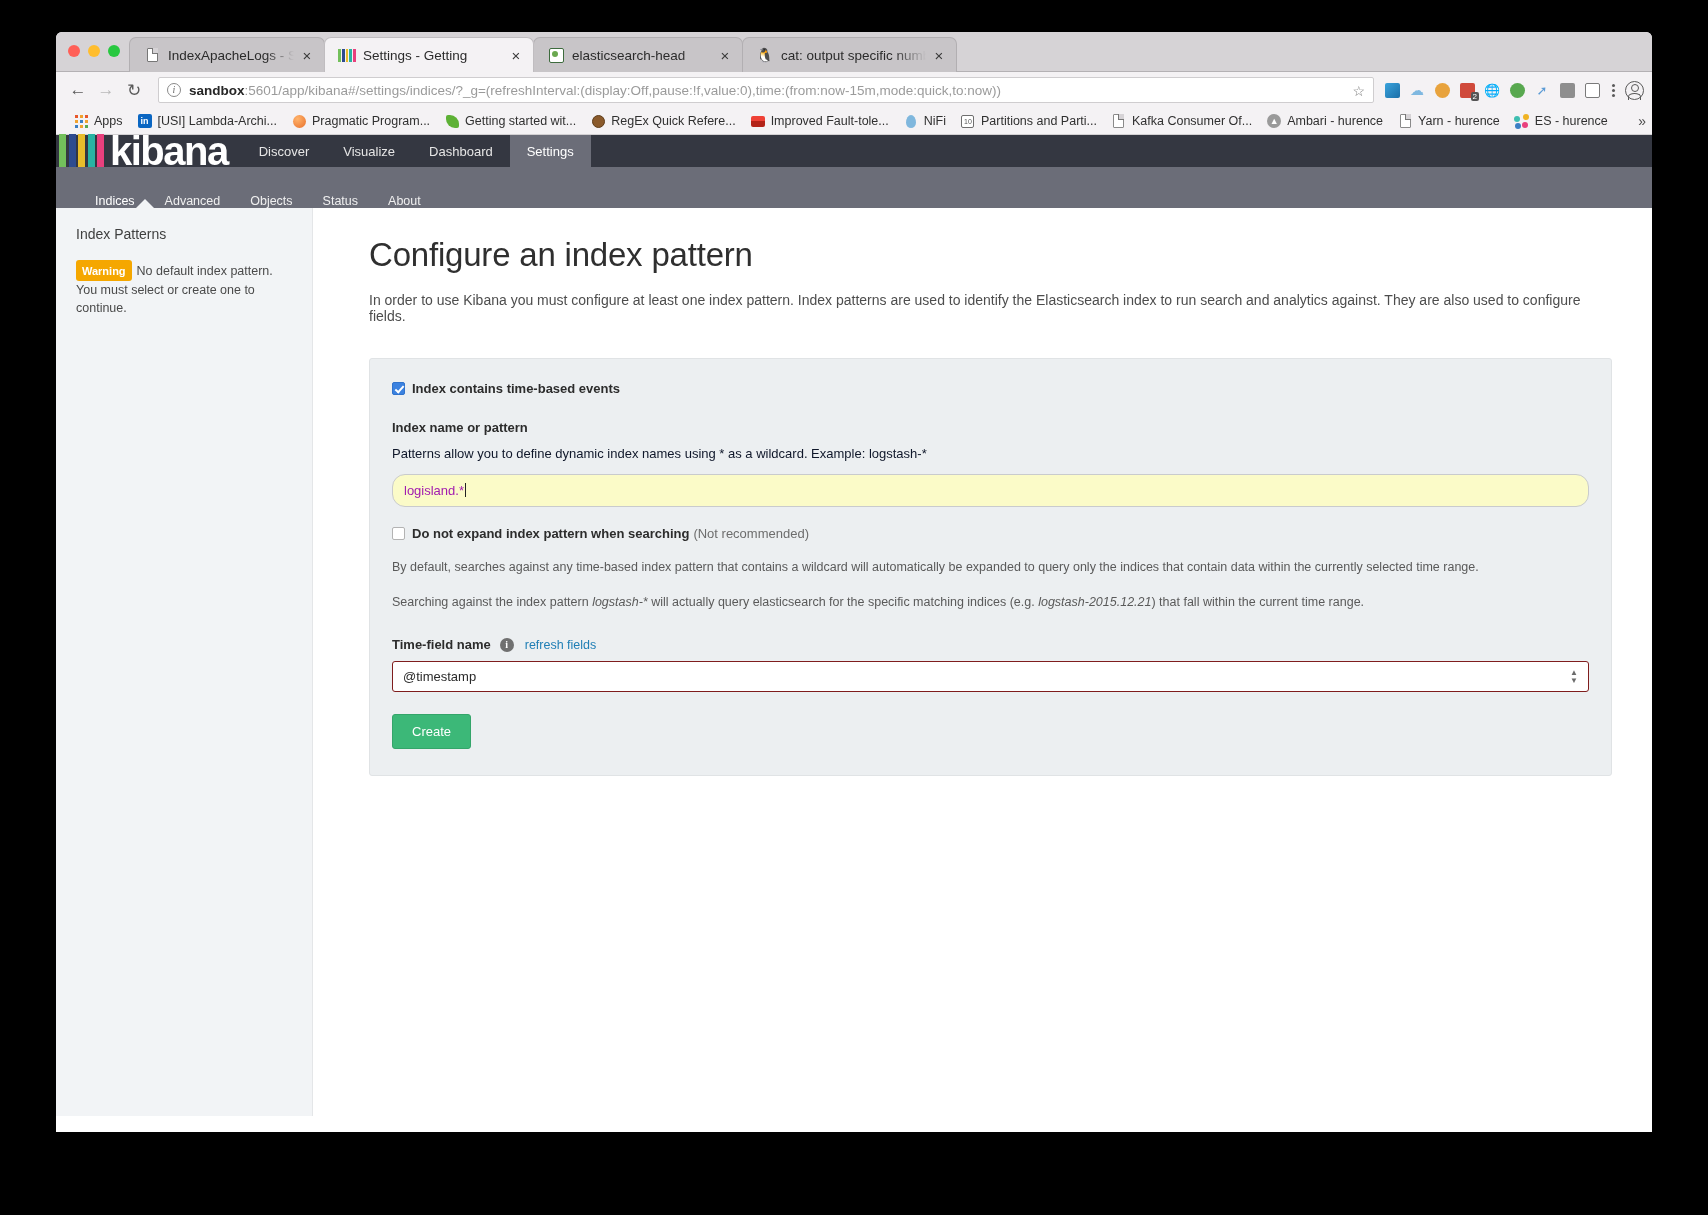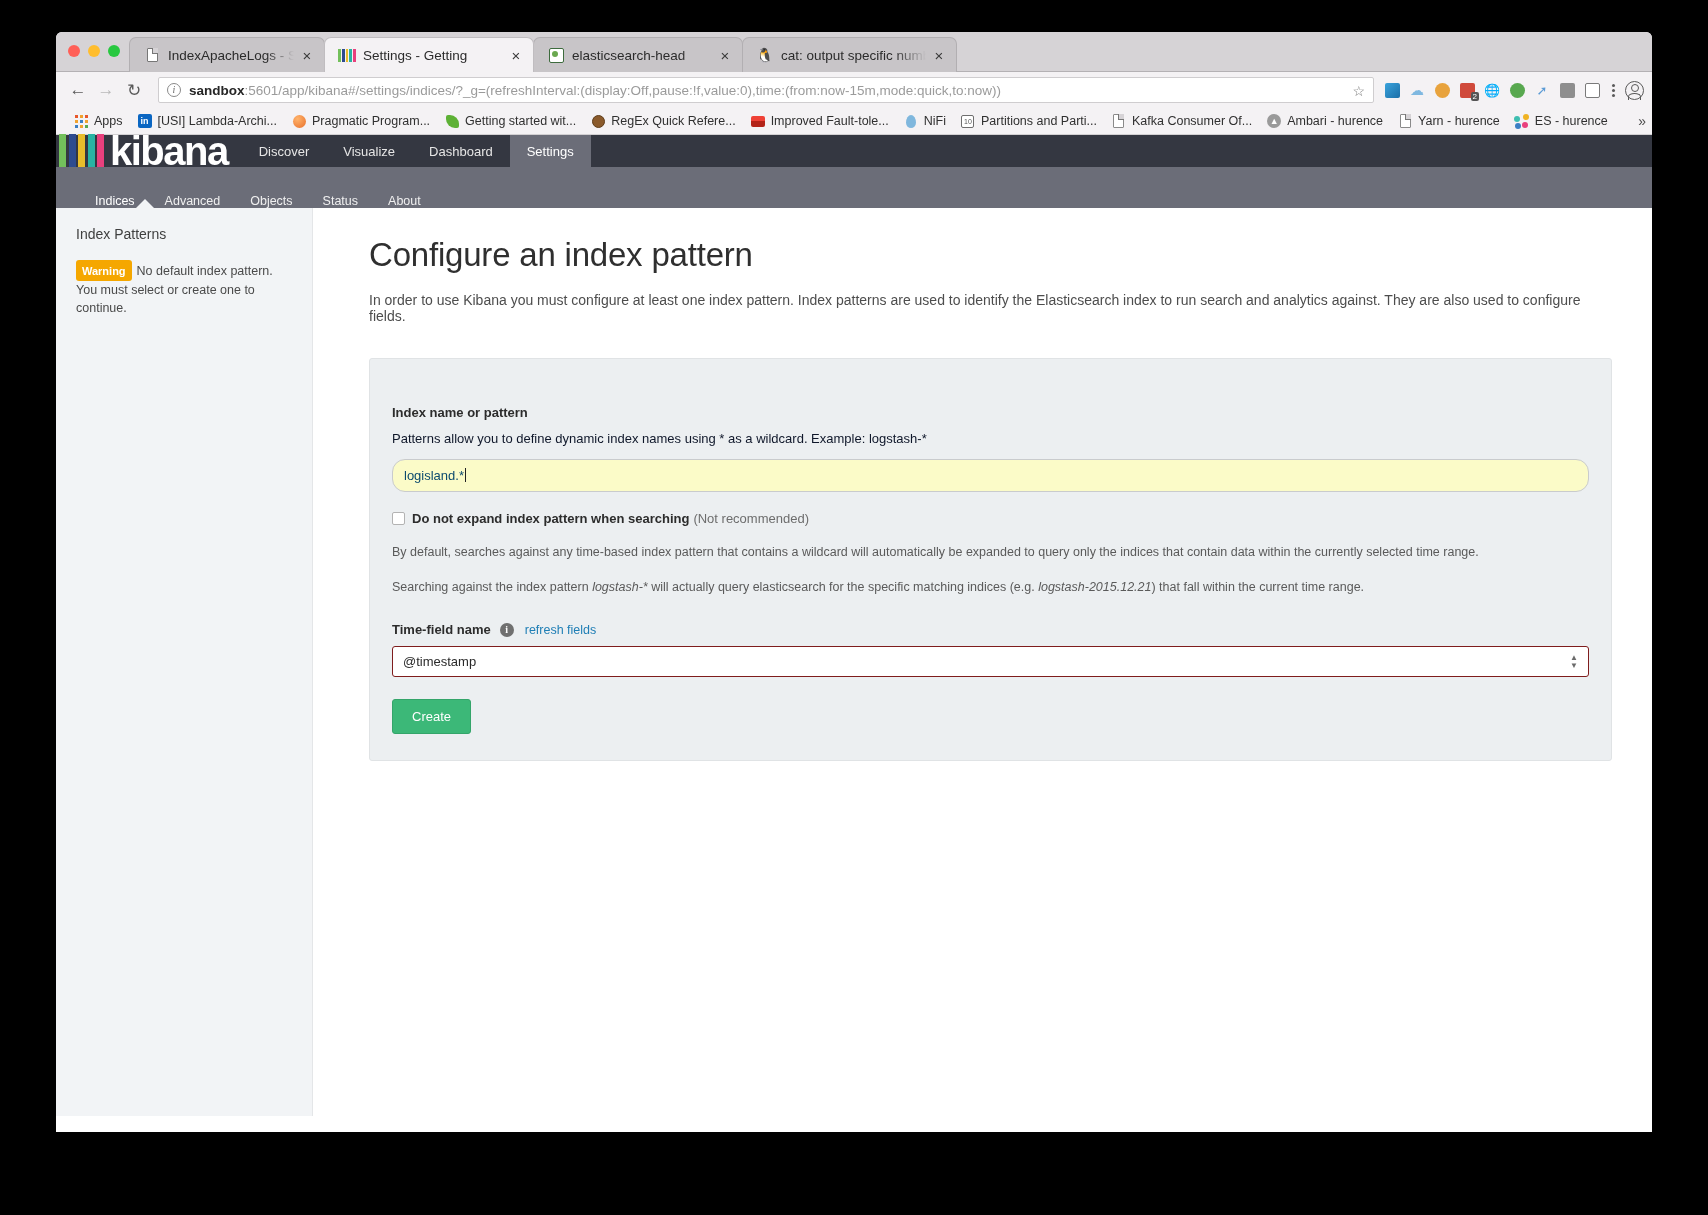--- a/index.html
+++ b/index.html
@@ -295,21 +295,21 @@
   .chk-muted { color: #6d6d6d; font-weight: normal; margin-left: 4px; }
   .field-label { font-size: 13px; font-weight: bold; color: #2c2c2c; margin: 24px 0 11px 0; }
   .field-help { font-size: 13px; color: #0f172a; margin-bottom: 13px; }
   .text-input {
     display: block; width: 100%;
     height: 33px;
     background: #fbfbc8;
     border: 1px solid #c9cbcd;
     border-radius: 13px;
     padding: 0 11px;
-    font-size: 13px; color: #0c4a6e;
+    font-size: 13px; color: #a21caf;
     font-family: "Liberation Sans", sans-serif;
     line-height: 31px;
     position: relative;
   }
   .caret-bar {
     display: inline-block; width: 1px; height: 14px;
     background: #222; vertical-align: -2px; margin-left: 1px;
   }
   .para { font-size: 12.5px; color: #5a5a5a; margin: 17px 0 0 0; line-height: 18px; }
   .para i { font-style: italic; }
@@ -584,20 +584,24 @@
             <span class="warn-badge">Warning</span><span>No default index pattern. You must select or create one to continue.</span>
           </div>
         </div>
 
         <div class="kbn-main">
           <h1 class="page-title">Configure an index pattern</h1>
           <p class="page-desc">In order to use Kibana you must configure at least one index pattern. Index patterns are used to identify the Elasticsearch index to run search and analytics against. They are also used to configure fields.</p>
 
           <div class="panel">
 
+            <div class="chkrow">
+              <span class="chk checked"></span>
+              <span class="chk-strong">Index contains time-based events</span>
+            </div>
 
 
             <div class="field-label">Index name or pattern</div>
             <div class="field-help">Patterns allow you to define dynamic index names using * as a wildcard. Example: logstash-*</div>
 
             <div class="text-input"><span>logisland.*</span><span class="caret-bar"></span></div>
 
             <div class="chkrow" style="margin-top:19px">
               <span class="chk"></span>
               <span class="chk-strong">Do not expand index pattern when searching</span>

